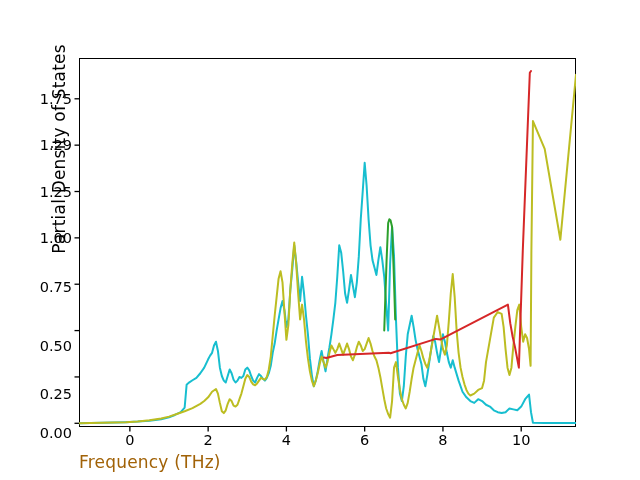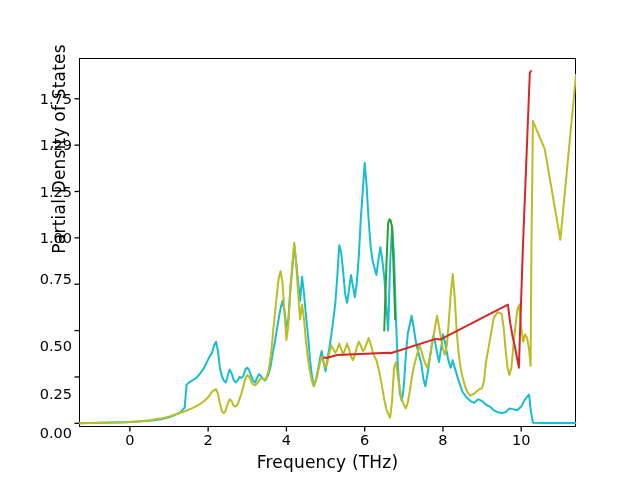--- a/index.html
+++ b/index.html
@@ -3,21 +3,21 @@
 <meta charset="utf-8">
 <style>
   html,body{margin:0;padding:0;}
   body{width:640px;height:480px;background:#ffffff;font-family:"DejaVu Sans",sans-serif;overflow:hidden;}
   #figure{position:relative;width:640px;height:480px;background:#ffffff;}
   #plot-area{position:absolute;left:79px;top:58px;width:497px;height:369px;border:1.3px solid #000000;box-sizing:border-box;background:#ffffff;}
   #svg-canvas{position:absolute;left:0;top:0;width:640px;height:480px;pointer-events:none;}
   .ytick-label{position:absolute;right:0;transform:translateY(-50%);font-size:14.5px;color:#000;white-space:nowrap;}
   .ytick-wrap{position:absolute;left:0;top:0;width:72px;height:480px;}
   .xtick-label{position:absolute;top:432px;transform:translateX(-50%);font-size:14.5px;color:#000;white-space:nowrap;}
-  #xlabel{position:absolute;left:79px;width:497px;top:452px;text-align:center;font-size:17px;color:#000000;letter-spacing:.2px;}
+  #xlabel{position:absolute;left:79px;width:497px;top:452px;text-align:left;font-size:17px;color:#a16207;letter-spacing:.2px;}
   #ylabel{position:absolute;left:-126px;top:139px;width:370px;text-align:center;font-size:17px;color:#000;transform:rotate(-90deg);transform-origin:center center;letter-spacing:.2px;}
 </style>
 </head>
 <body>
 
 <div id="figure">
 
   <div id="plot-area"></div>
 
   <svg id="svg-canvas" viewBox="0 0 640 480" preserveAspectRatio="none">
@@ -45,21 +45,21 @@
         <path d="M79.00 423.29 L90.74 422.92 L102.48 422.74 L114.22 422.55 L125.96 422.18 L137.70 421.44 L149.44 420.32 L161.18 418.47 L169.01 416.62 L176.83 414.02 L184.66 411.24 L192.49 408.09 L200.31 403.82 L204.23 401.04 L208.14 397.33 L212.06 391.77 L215.97 388.99 L217.93 393.62 L219.88 402.89 L221.84 411.24 L223.80 413.09 L225.75 410.31 L227.71 403.82 L229.67 399.19 L231.62 401.04 L233.58 405.68 L235.54 406.60 L237.49 404.75 L239.45 399.19 L241.41 393.62 L243.36 386.21 L245.32 378.79 L247.28 375.08 L249.23 376.93 L251.19 381.57 L253.15 384.35 L255.10 385.28 L257.06 383.42 L259.02 380.64 L260.97 377.86 L262.93 378.79 L264.89 379.72 L266.84 376.93 L268.80 369.52 L270.76 356.54 L272.71 336.14 L274.67 315.74 L276.63 297.20 L278.58 278.66 L280.54 271.24 L282.50 282.37 L284.45 312.04 L286.41 339.85 L288.37 325.02 L290.32 289.78 L292.28 263.82 L294.24 242.50 L296.19 263.82 L298.15 293.49 L300.11 319.45 L302.06 304.62 L304.02 319.45 L305.98 341.70 L307.93 358.39 L309.89 371.37 L311.85 380.64 L313.80 386.21 L315.76 380.64 L317.72 373.23 L319.67 363.95 L321.63 356.54 L323.59 362.10 L325.54 367.66 L327.50 362.10 L329.46 352.83 L331.41 345.41 L333.37 349.12 L335.33 352.83 L337.28 349.12 L339.24 343.56 L341.20 349.12 L343.15 354.68 L345.11 349.12 L347.07 343.56 L349.02 349.12 L350.98 356.54 L352.94 360.25 L354.89 354.68 L356.85 347.27 L358.81 341.70 L360.76 345.41 L362.72 350.97 L364.68 349.12 L366.63 343.56 L368.59 337.99 L370.55 343.56 L372.50 350.97 L374.46 356.54 L376.42 360.25 L378.37 367.66 L380.33 376.93 L382.29 388.06 L384.24 399.19 L386.20 408.46 L388.16 414.02 L390.11 417.73 L392.07 401.04 L394.03 367.66 L395.98 362.10 L397.94 376.93 L399.90 389.91 L401.85 399.19 L403.81 404.75 L405.77 408.46 L407.72 402.89 L409.68 391.77 L411.64 378.79 L413.59 367.66 L415.55 360.25 L417.51 352.83 L419.46 345.41 L421.42 350.97 L423.38 358.39 L425.33 363.95 L427.29 367.66 L429.25 360.25 L431.20 349.12 L433.16 337.99 L435.12 326.87 L437.07 315.74 L439.03 326.87 L440.99 337.99 L442.94 349.12 L444.90 354.68 L446.86 345.41 L448.81 321.31 L450.77 293.49 L452.73 274.02 L454.69 297.20 L456.64 330.58 L458.60 352.83 L460.56 367.66 L462.51 376.93 L464.47 384.35 L466.43 389.91 L468.38 393.62 L470.34 395.48 L474.25 393.62 L478.17 389.91 L482.08 388.06 L484.04 380.64 L485.99 362.10 L489.91 339.85 L493.82 317.60 L497.73 312.04 L501.65 313.89 L503.60 326.87 L505.56 349.12 L507.52 367.66 L509.47 375.08 L511.43 367.66 L513.39 345.41 L515.34 326.87 L517.30 310.18 L519.26 304.62 L521.21 326.87 L523.17 341.70 L525.13 334.29 L527.08 337.99 L529.04 349.12 L530.60 365.81 L531.39 250.84 L532.95 121.05 L544.69 148.86 L560.35 239.72 L576.00 74.69" fill="none" stroke="#bcbd22" stroke-width="2" stroke-linejoin="round" stroke-linecap="round"></path>
         <path d="M323.98 357.46 L326.33 358.02 L337.28 355.05 L388.94 352.83 L390.51 353.20 L435.90 338.92 L440.60 339.48 L507.91 304.62 L510.26 323.16 L512.60 336.51 L514.95 346.90 L518.86 367.66 L522.78 250.84 L529.82 72.83 L531.00 70.98" fill="none" stroke="#d62728" stroke-width="2" stroke-linejoin="round" stroke-linecap="round"></path>
         <path d="M384.24 330.58 L386.59 260.12 L388.16 223.03 L389.33 219.32 L390.51 220.25 L392.07 226.74 L393.64 269.39 L395.20 319.45" fill="none" stroke="#2ca02c" stroke-width="2" stroke-linejoin="round" stroke-linecap="round"></path>
       </g>
     </svg>
 
   <div class="ytick-wrap" id="ytick-wrap">
       <div class="ytick-label" style="top: 423.291px; margin-top: 10px;">0.00</div>
       <div class="ytick-label" style="top: 394px;">0.25</div>
       <div class="ytick-label" style="top: 346px;">0.50</div>
-      <div class="ytick-label" style="top: 279px;">0.75</div>
+      <div class="ytick-label" style="top: 287px;">0.75</div>
       <div class="ytick-label" style="top: 237.864px;">1.00</div>
       <div class="ytick-label" style="top: 191.508px; margin-left: 36px;">1.25</div>
       <div class="ytick-label" style="top: 145.151px;">1.29</div>
       <div class="ytick-label" style="top: 98.794px;">1.75</div>
     </div>
 
   <div id="xtick-wrap">
       <div class="xtick-label" style="left: 129.874px;">0</div>
       <div class="xtick-label" style="left: 208.142px;">2</div>
       <div class="xtick-label" style="left: 286.409px;">4</div>

